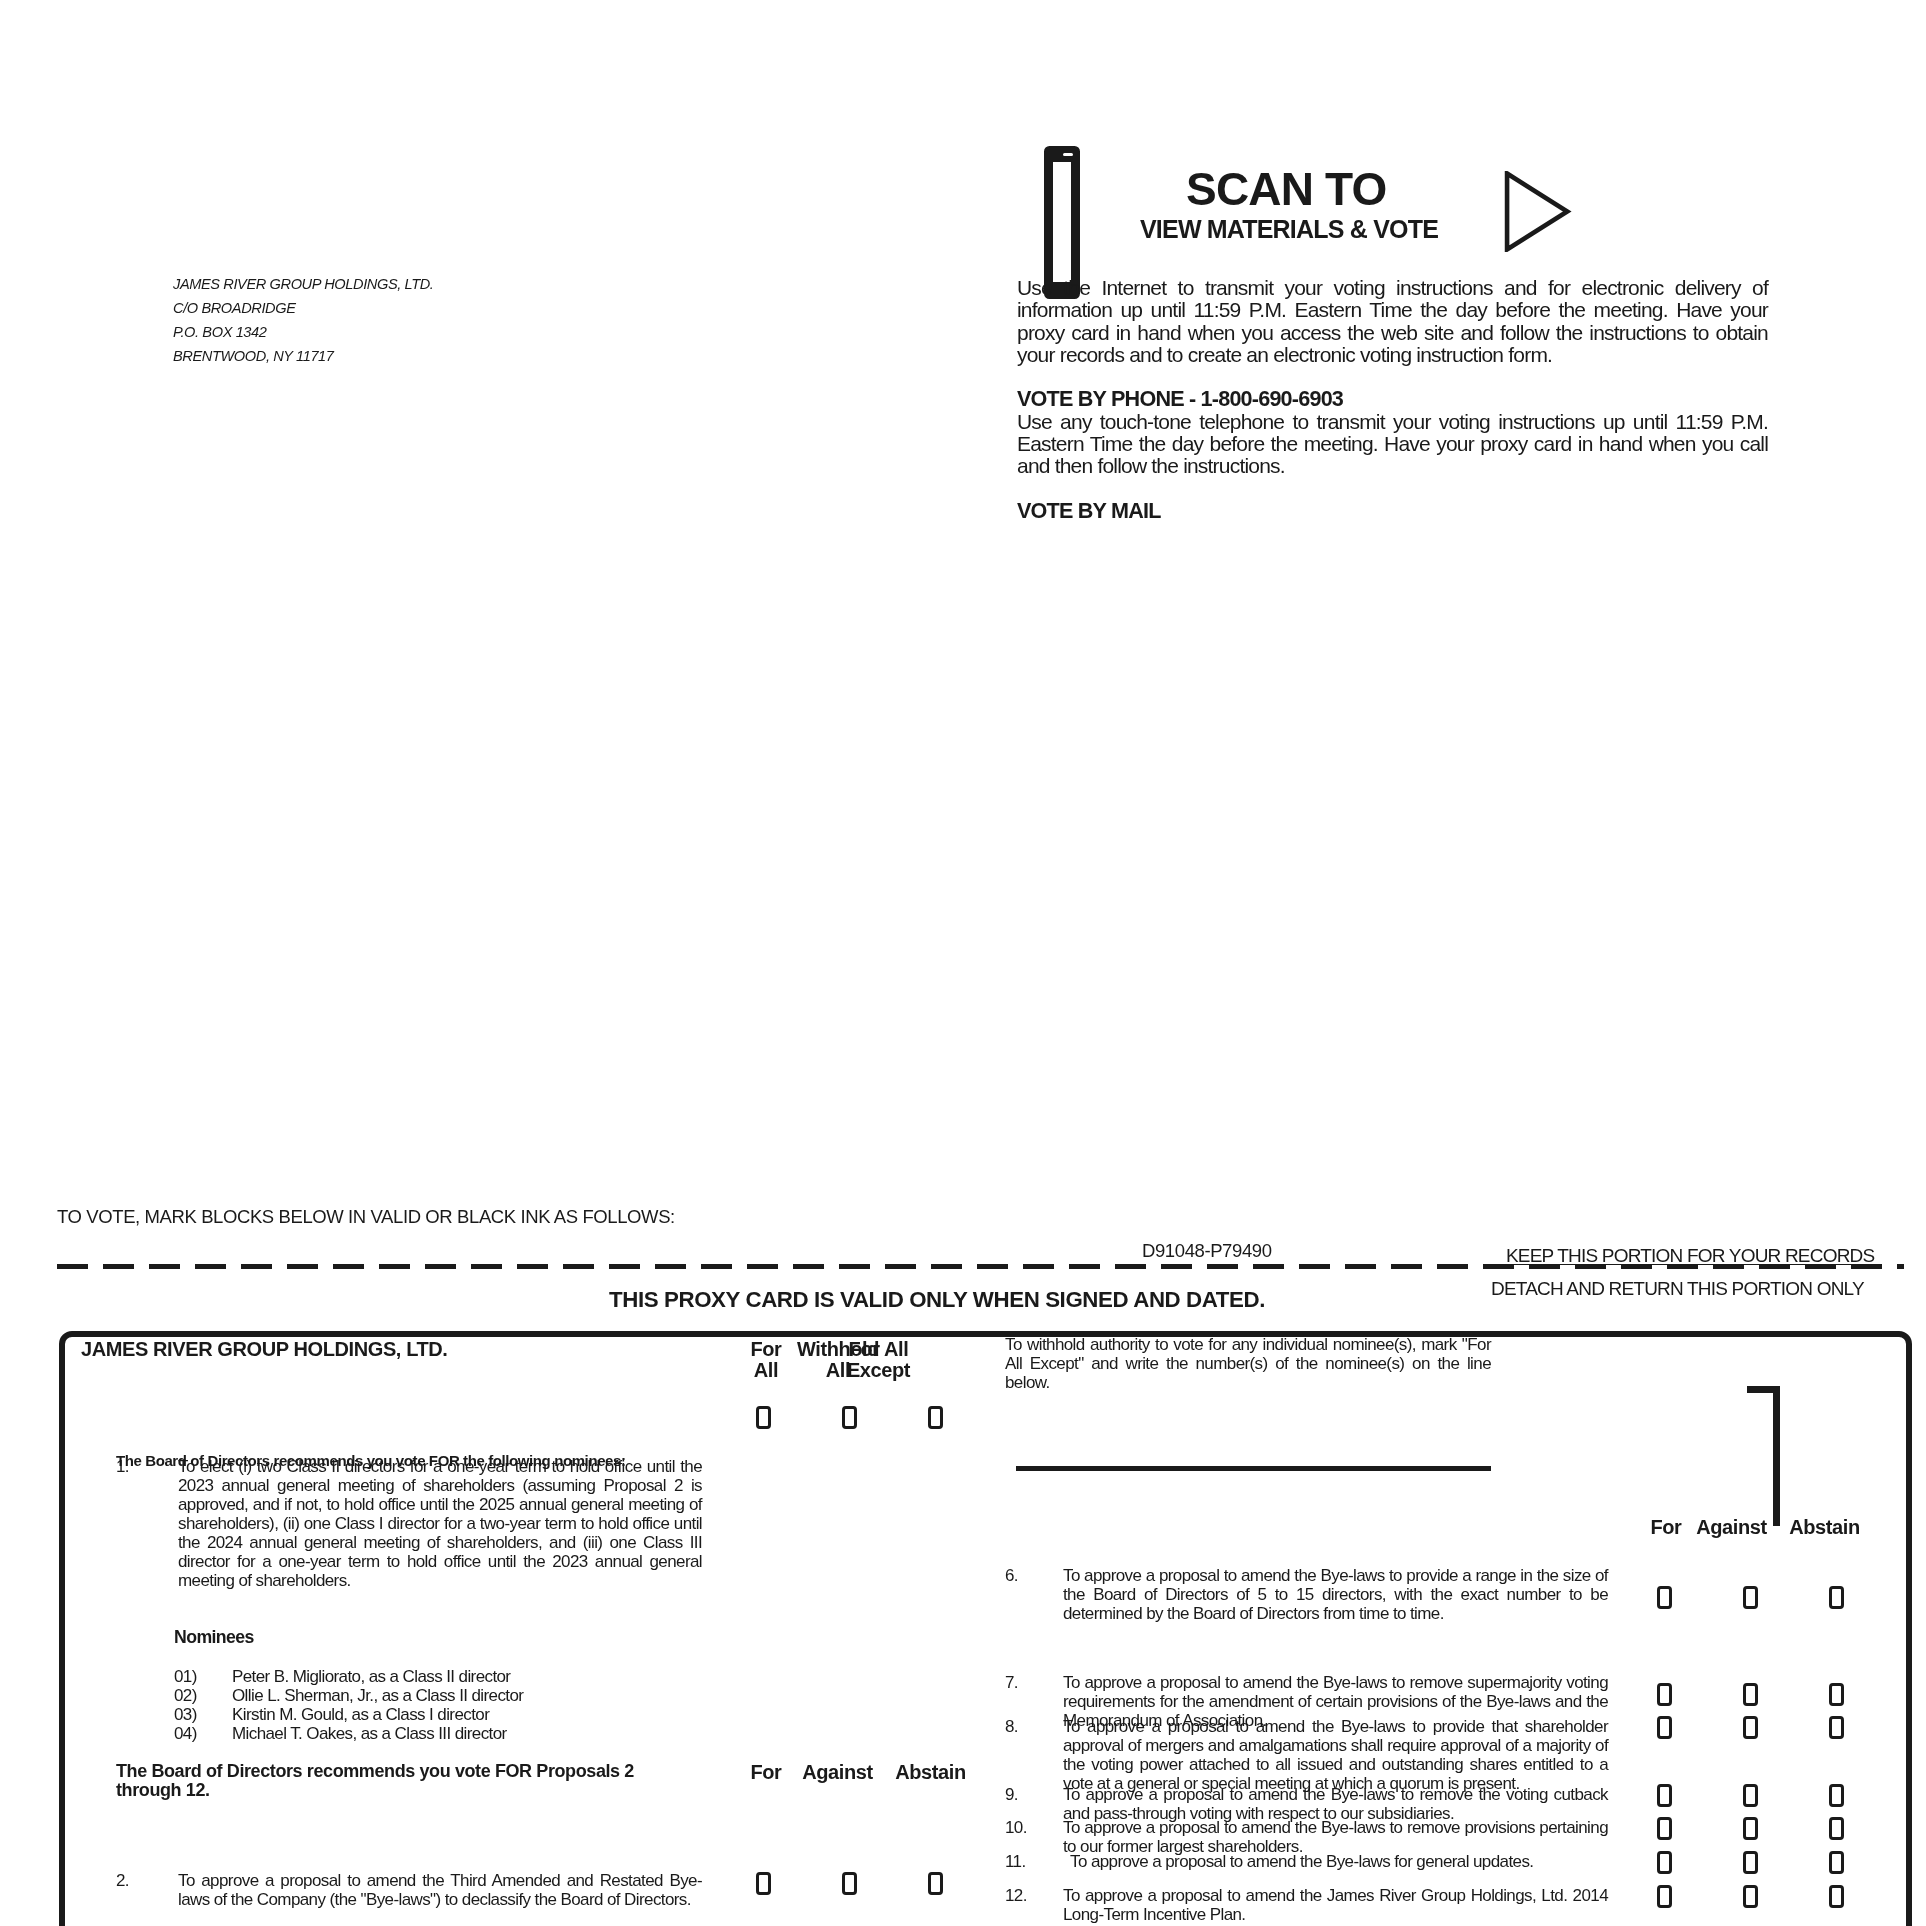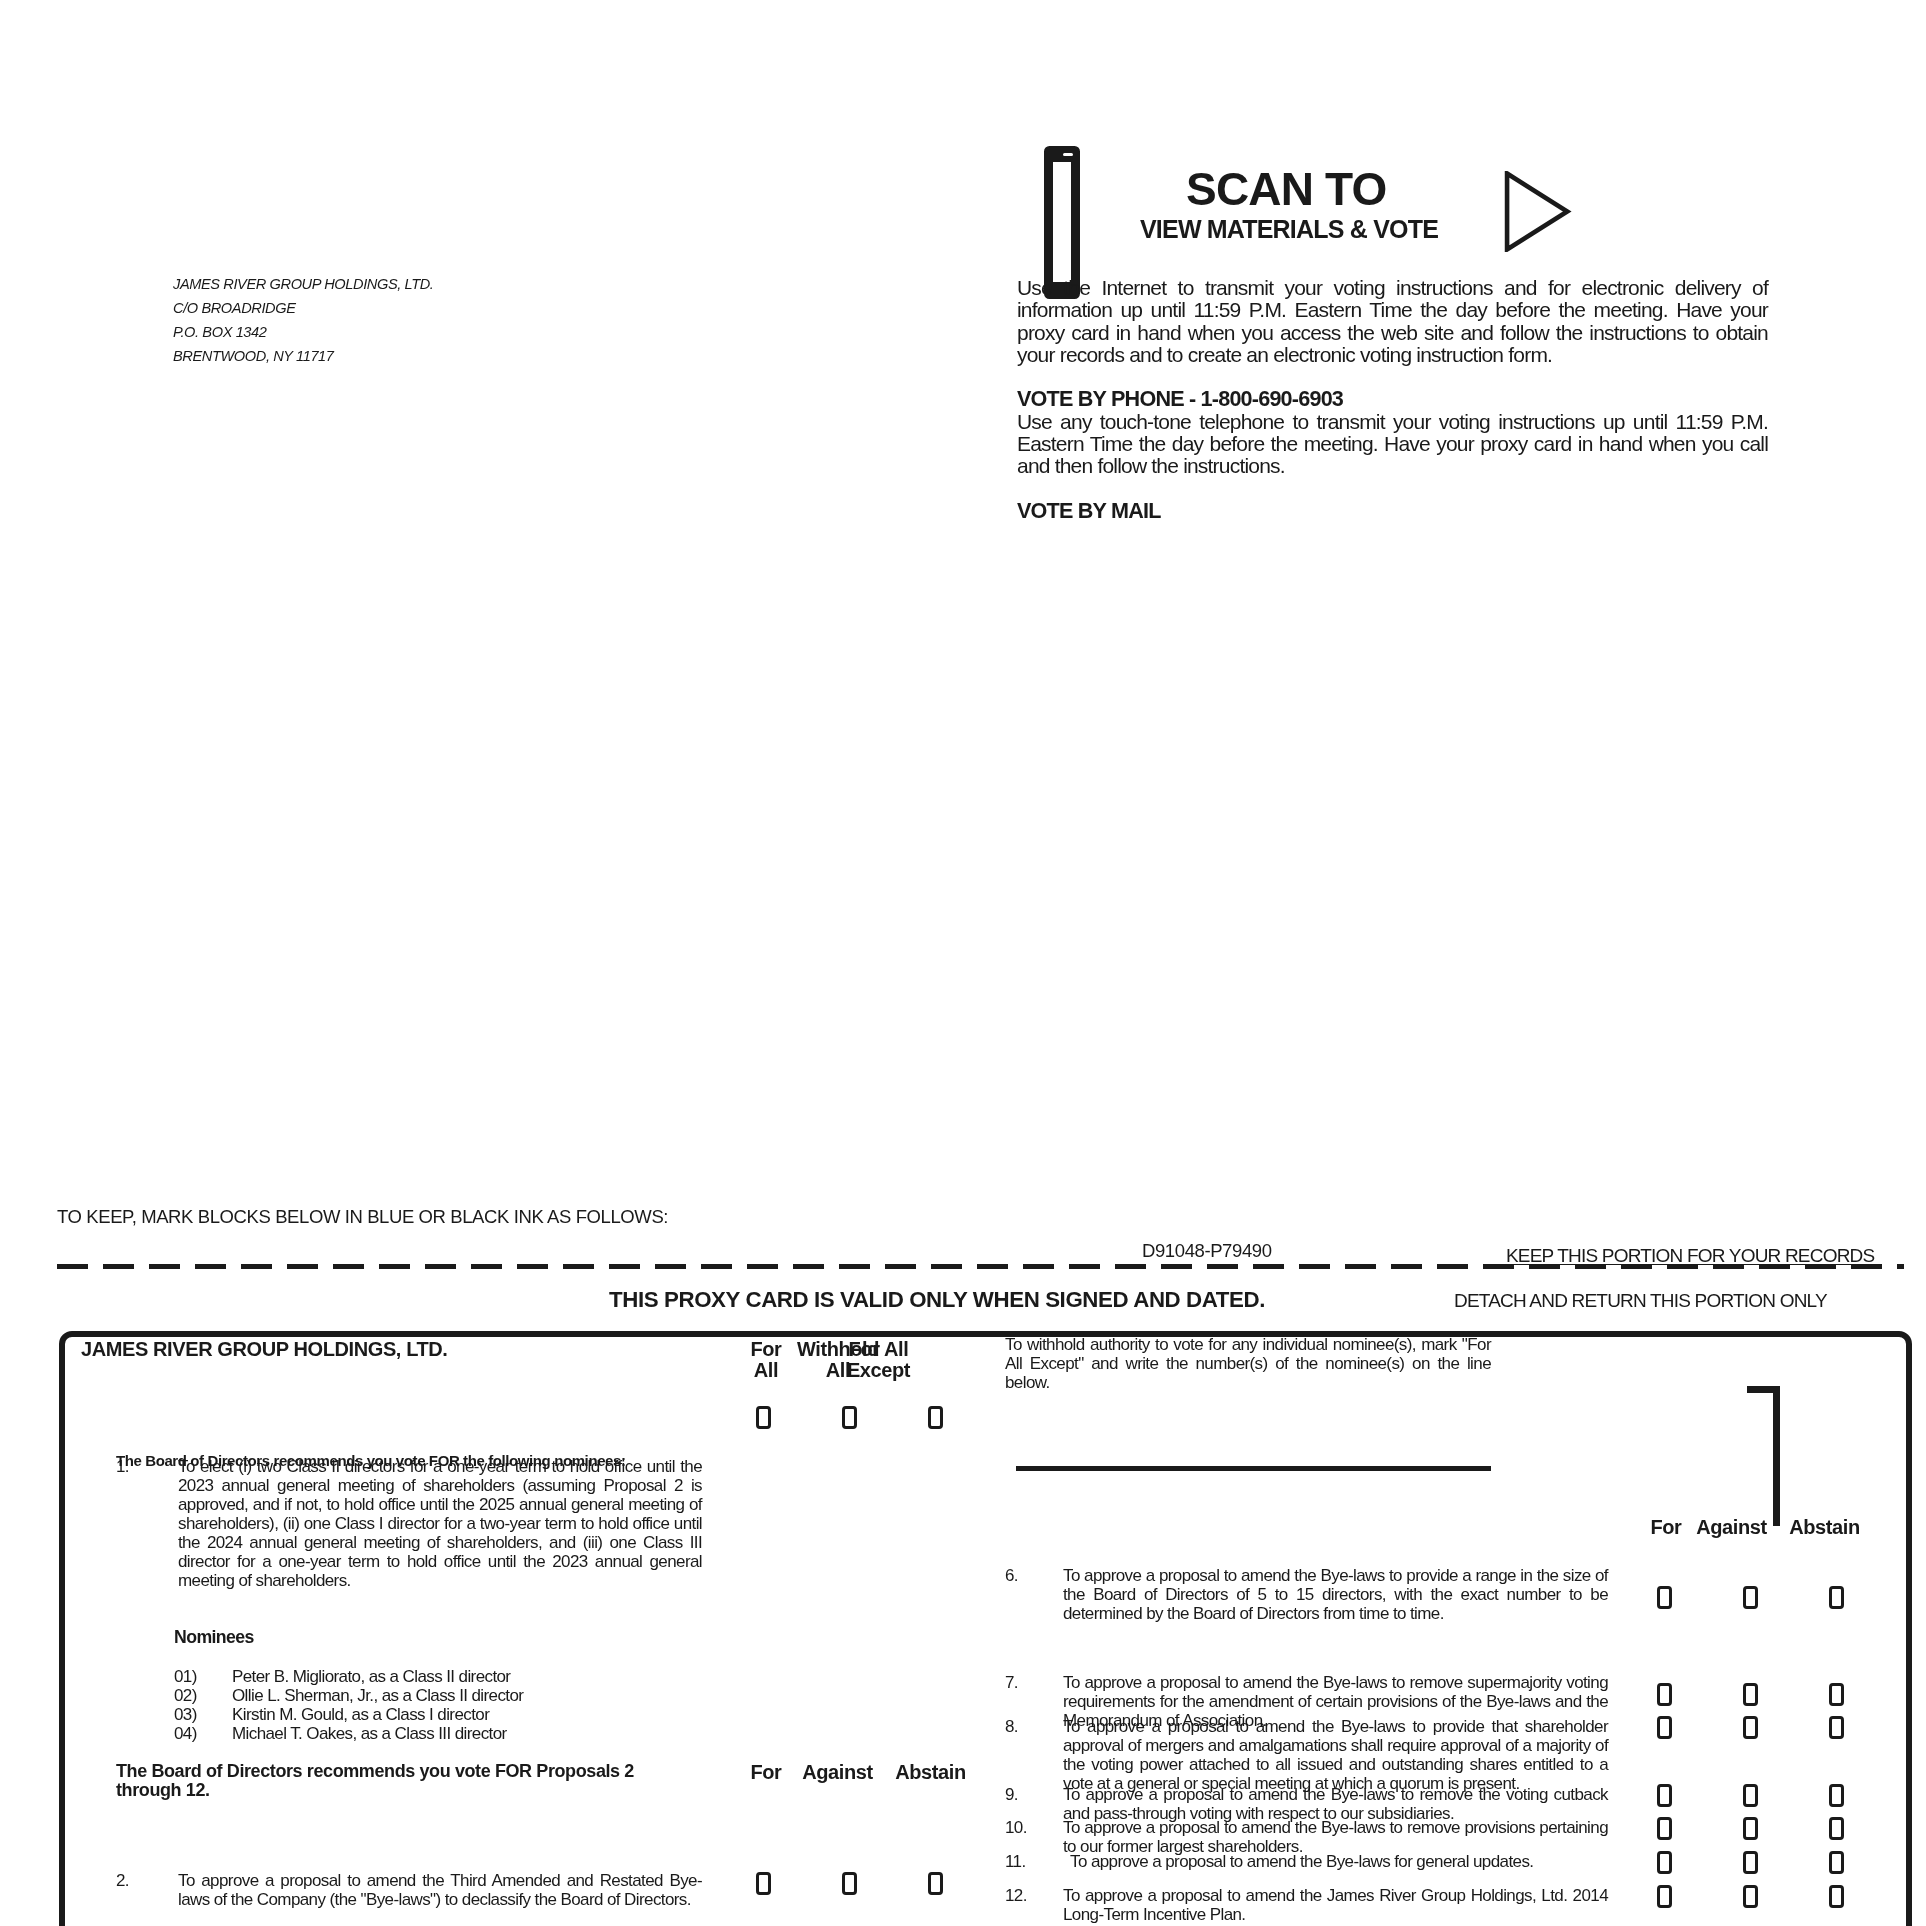--- a/index.html
+++ b/index.html
@@ -23,21 +23,21 @@
   .vote-head { font-weight:bold; font-size:21.6px; }
   .vote-head a { color:#1a1a1a; text-decoration:underline; }
   .vote-para { text-align:justify; margin:0 0 22.3px 0; }
 
   
   .mark-instr { left:57px; top:1206px; font-size:18.5px; letter-spacing:-0.4px; }
   .control-no { left:1142px; top:1240px; font-size:18.5px; letter-spacing:-0.4px; }
   .keep-portion { left:1506px; top:1245px; font-size:19px; letter-spacing:-0.8px; text-decoration:underline; text-underline-offset:2.3px; }
   .dashes { left:57px; top:1264px; width:1847px; height:5.4px;
             background:repeating-linear-gradient(90deg,#1a1a1a 0 31px,transparent 31px 46px); }
-  .detach-portion { left:1454px; top:1278px; font-size:19px; letter-spacing:-0.8px;margin-top:12px; }
+  .detach-portion { left:1491px; top:1278px; font-size:19px; letter-spacing:-0.8px; }
   .valid-only { left:609px; top:1287px; font-size:22.3px; font-weight:bold; letter-spacing:-0.4px; }
 
   
   .card { left:59px; top:1331px; width:1841px; height:1152px; border:6.2px solid #1a1a1a; border-radius:13px; }
 
   .txt { font-size:17px; line-height:19px; letter-spacing:-0.6px; }
   .bold { font-weight:bold; }
   .hdr { font-size:20px; font-weight:bold; letter-spacing:-0.4px; line-height:21px; text-align:center; }
 
   .vbox { width:14.6px; height:23px; border:3.1px solid #1a1a1a; border-radius:3.9px; background:#fff; box-sizing:border-box; }
@@ -68,21 +68,21 @@
   <polygon points="8,6 165,105 8,204" fill="none" stroke="#1a1a1a" stroke-width="12"></polygon>
 </svg>
 
 <div class="abs vote-block">
   <p class="vote-para">Use the Internet to transmit your voting instructions and for electronic delivery of information up until 11:59 P.M. Eastern Time the day before the meeting. Have your proxy card in hand when you access the web site and follow the instructions to obtain your records and to create an electronic voting instruction form.</p>
   <div class="vote-head">VOTE BY PHONE - 1-800-690-6903</div>
   <p class="vote-para">Use any touch-tone telephone to transmit your voting instructions up until 11:59 P.M. Eastern Time the day before the meeting. Have your proxy card in hand when you call and then follow the instructions.</p>
   <div class="vote-head">VOTE BY MAIL</div>
 </div>
 
-<div class="abs mark-instr">TO KEEP, MARK BLOCKS BELOW IN BLUE OR BLACK INK AS FOLLOWS:</div>
+<div class="abs mark-instr">TO VOTE, MARK BLOCKS BELOW IN VALID OR BLACK INK AS FOLLOWS:</div>
 <div class="abs control-no">D91048-P79490</div>
 <div class="abs keep-portion">KEEP THIS PORTION FOR YOUR RECORDS</div>
 <div class="abs dashes"></div>
 <div class="abs detach-portion">DETACH AND RETURN THIS PORTION ONLY</div>
 <div class="abs valid-only">THIS PROXY CARD IS VALID ONLY WHEN SIGNED AND DATED.</div>
 
 <div class="abs card"></div>
 
 <div class="abs hdr" style="left:81px; top:1339px; text-align:left;">JAMES RIVER GROUP HOLDINGS, LTD.</div>
 

